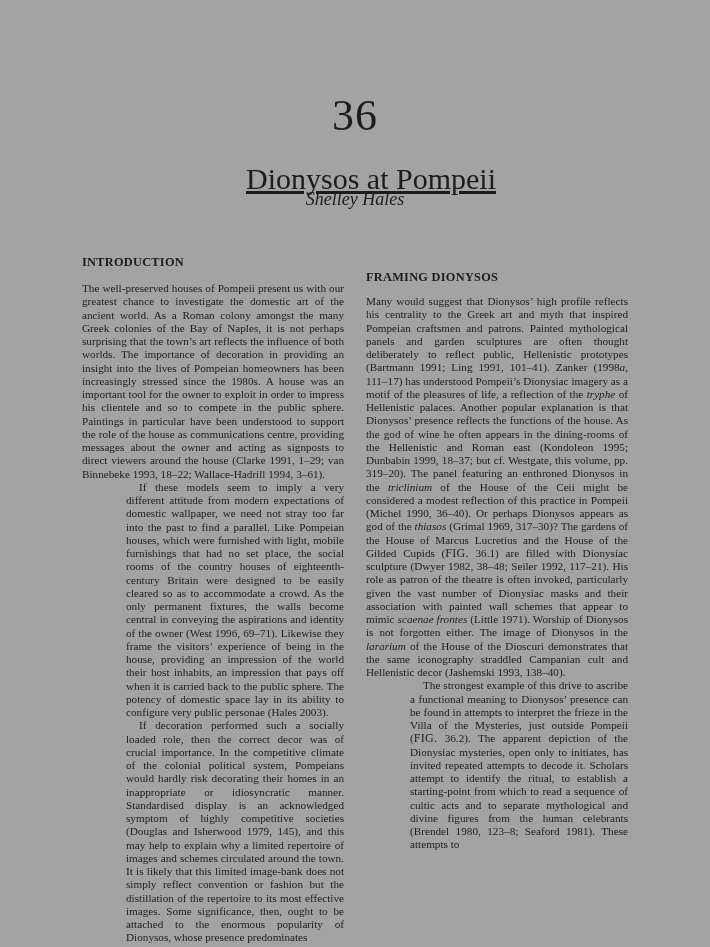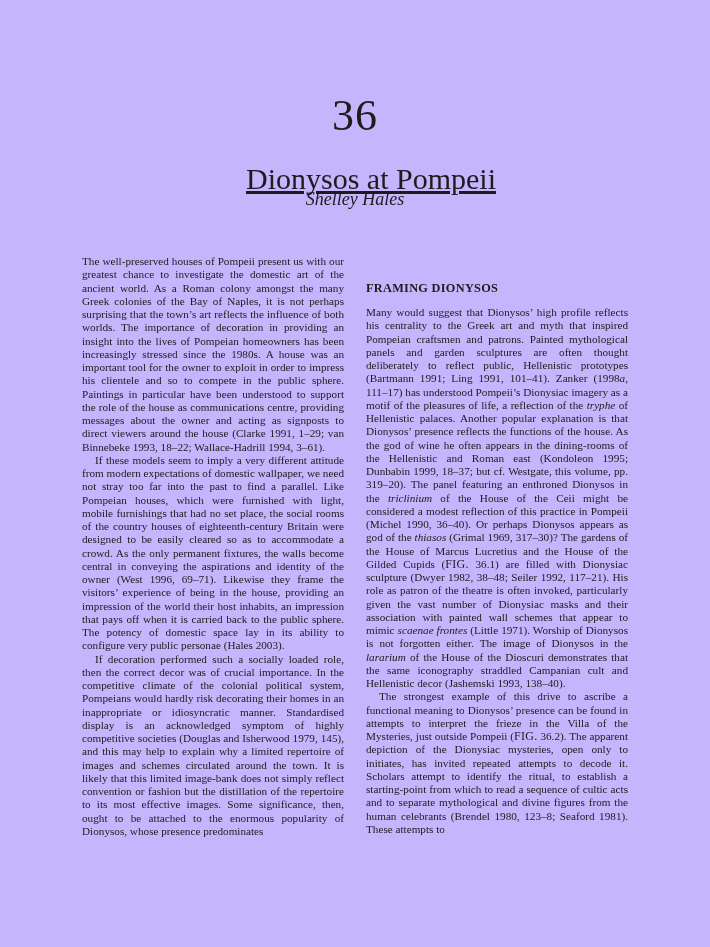--- a/index.html
+++ b/index.html
@@ -4,21 +4,21 @@
 <style>
   html, body {
     margin: 0;
     padding: 0;
     background: #ffffff;
   }
   .page {
     position: relative;
     width: 710px;
     height: 947px;
-    background: #c4b5fd;
+    background: #a3a3a3;
     font-family: "Liberation Serif", serif;
     color: #1c1c1c;
     overflow: hidden;
   }
   .chapter-number {
     position: absolute;
     top: 94px;
     left: 0;
     width: 100%;
     text-align: center;
@@ -63,48 +63,50 @@
   }
   .col h2 {
     margin: 0 0 13px 0;
     font-size: 12.3px;
     line-height: 14px;
     font-weight: bold;
     letter-spacing: 0.3px;
     text-align: left;
   }
   .col h2.mid {
-    margin-top: 26px;
+    margin-top: 15px;
     margin-bottom: 11px;
   }
   .col p {
     margin: 0;
   }
   .col p.indent {
     text-indent: 13px;
+    margin-left: 44px;
   }
   .sc {
     font-size: 12px;
     letter-spacing: 0.3px;
   }
 </style>
 </head>
 <body>
 
 <div class="page">
 
   <div class="chapter-number">36</div>
 
   <h1 class="chapter-title">Dionysos at Pompeii</h1>
 
   <div class="chapter-author">Shelley Hales</div>
 
   <div class="columns">
 
     <div class="col">
+      <h2>INTRODUCTION</h2>
       <p>The well-preserved houses of Pompeii present us with our greatest chance to investigate the domestic art of the ancient world. As a Roman colony amongst the many Greek colonies of the Bay of Naples, it is not perhaps surprising that the town’s art reflects the influence of both worlds. The importance of decoration in providing an insight into the lives of Pompeian homeowners has been increasingly stressed since the 1980s. A house was an important tool for the owner to exploit in order to impress his clientele and so to compete in the public sphere. Paintings in particular have been understood to support the role of the house as communications centre, providing messages about the owner and acting as signposts to direct viewers around the house (Clarke 1991, 1–29; van Binnebeke 1993, 18–22; Wallace-Hadrill 1994, 3–61).</p>
       <p class="indent">If these models seem to imply a very different attitude from modern expectations of domestic wallpaper, we need not stray too far into the past to find a parallel. Like Pompeian houses, which were furnished with light, mobile furnishings that had no set place, the social rooms of the country houses of eighteenth-century Britain were designed to be easily cleared so as to accommodate a crowd. As the only permanent fixtures, the walls become central in conveying the aspirations and identity of the owner (West 1996, 69–71). Likewise they frame the visitors’ experience of being in the house, providing an impression of the world their host inhabits, an impression that pays off when it is carried back to the public sphere. The potency of domestic space lay in its ability to configure very public personae (Hales 2003).</p>
       <p class="indent">If decoration performed such a socially loaded role, then the correct decor was of crucial importance. In the competitive climate of the colonial political system, Pompeians would hardly risk decorating their homes in an inappropriate or idiosyncratic manner. Standardised display is an acknowledged symptom of highly competitive societies (Douglas and Isherwood 1979, 145), and this may help to explain why a limited repertoire of images and schemes circulated around the town. It is likely that this limited image-bank does not simply reflect convention or fashion but the distillation of the repertoire to its most effective images. Some significance, then, ought to be attached to the enormous popularity of Dionysos, whose presence predominates</p>
     </div>
 
     <div class="col">
       <h2 class="mid">FRAMING DIONYSOS</h2>
       <p>Many would suggest that Dionysos’ high profile reflects his centrality to the Greek art and myth that inspired Pompeian craftsmen and patrons. Painted mythological panels and garden sculptures are often thought deliberately to reflect public, Hellenistic prototypes (Bartmann 1991; Ling 1991, 101–41). Zanker (1998<i>a</i>, 111–17) has understood Pompeii’s Dionysiac imagery as a motif of the pleasures of life, a reflection of the <i>tryphe</i> of Hellenistic palaces. Another popular explanation is that Dionysos’ presence reflects the functions of the house. As the god of wine he often appears in the dining-rooms of the Hellenistic and Roman east (Kondoleon 1995; Dunbabin 1999, 18–37; but cf. Westgate, this volume, pp. 319–20). The panel featuring an enthroned Dionysos in the <i>triclinium</i> of the House of the Ceii might be considered a modest reflection of this practice in Pompeii (Michel 1990, 36–40). Or perhaps Dionysos appears as god of the <i>thiasos</i> (Grimal 1969, 317–30)? The gardens of the House of Marcus Lucretius and the House of the Gilded Cupids (<span class="sc">FIG.</span> 36.1) are filled with Dionysiac sculpture (Dwyer 1982, 38–48; Seiler 1992, 117–21). His role as patron of the theatre is often invoked, particularly given the vast number of Dionysiac masks and their association with painted wall schemes that appear to mimic <i>scaenae frontes</i> (Little 1971). Worship of Dionysos is not forgotten either. The image of Dionysos in the <i>lararium</i> of the House of the Dioscuri demonstrates that the same iconography straddled Campanian cult and Hellenistic decor (Jashemski 1993, 138–40).</p>
       <p class="indent">The strongest example of this drive to ascribe a functional meaning to Dionysos’ presence can be found in attempts to interpret the frieze in the Villa of the Mysteries, just outside Pompeii (<span class="sc">FIG.</span> 36.2). The apparent depiction of the Dionysiac mysteries, open only to initiates, has invited repeated attempts to decode it. Scholars attempt to identify the ritual, to establish a starting-point from which to read a sequence of cultic acts and to separate mythological and divine figures from the human celebrants (Brendel 1980, 123–8; Seaford 1981). These attempts to</p>
     </div>

